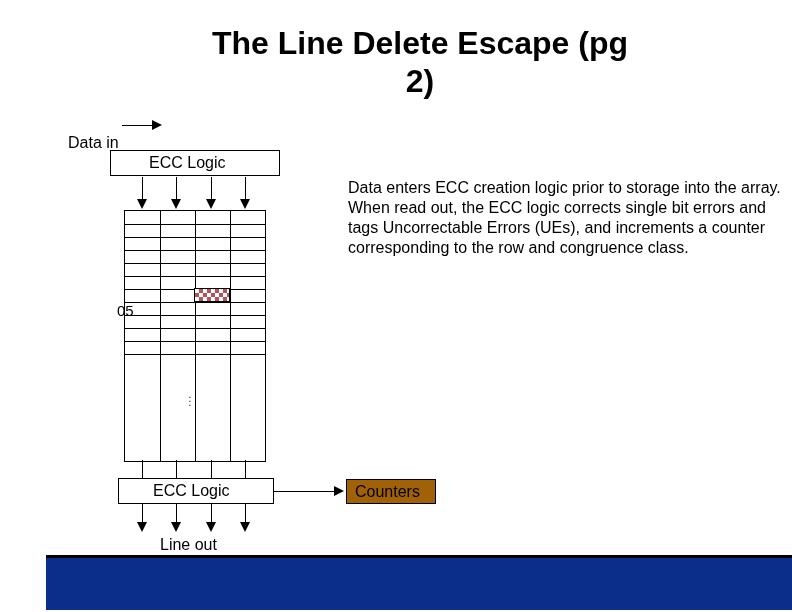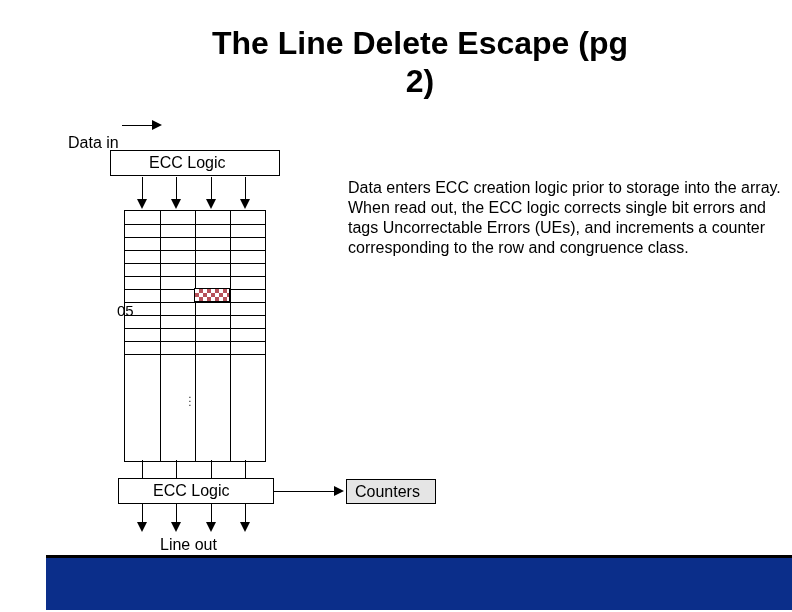--- a/index.html
+++ b/index.html
@@ -109,21 +109,21 @@
     position: absolute;
     top: 178px;
     left: 348px;
     width: 444px;
     font-size: 16px;
     line-height: 1.25;
   }
   .counters {
     position: absolute;
     border: 1px solid #000;
-    background: #e5e5e5;
+    background: #a16207;
     font-size: 16px;
     padding-left: 8px;
     box-sizing: border-box;
     display: flex;
     align-items: center;
   }
   .footer-bar {
     position: absolute;
     left: 46px;
     bottom: 2px;

